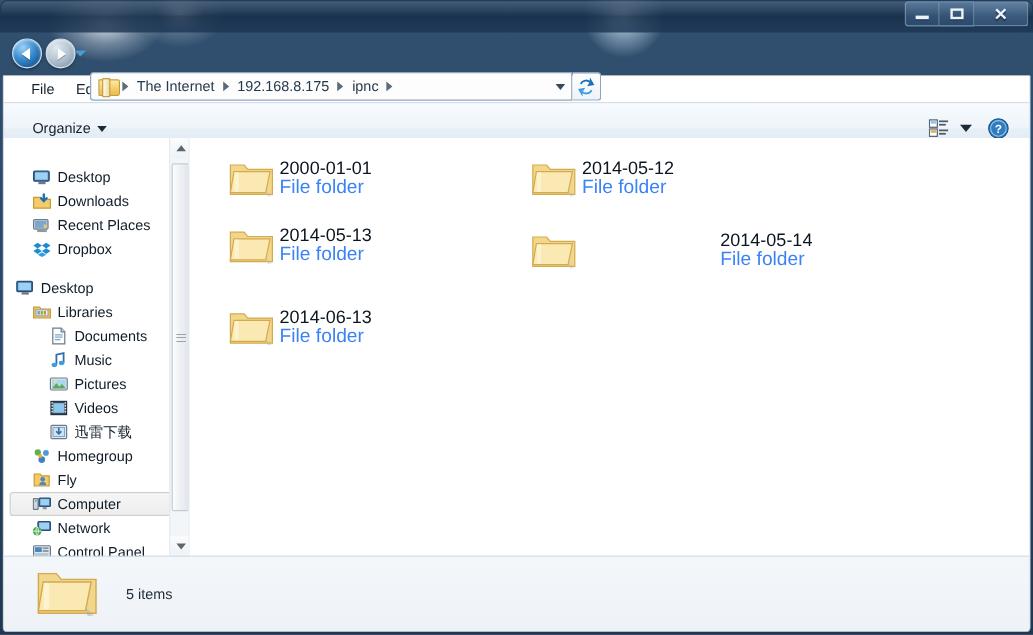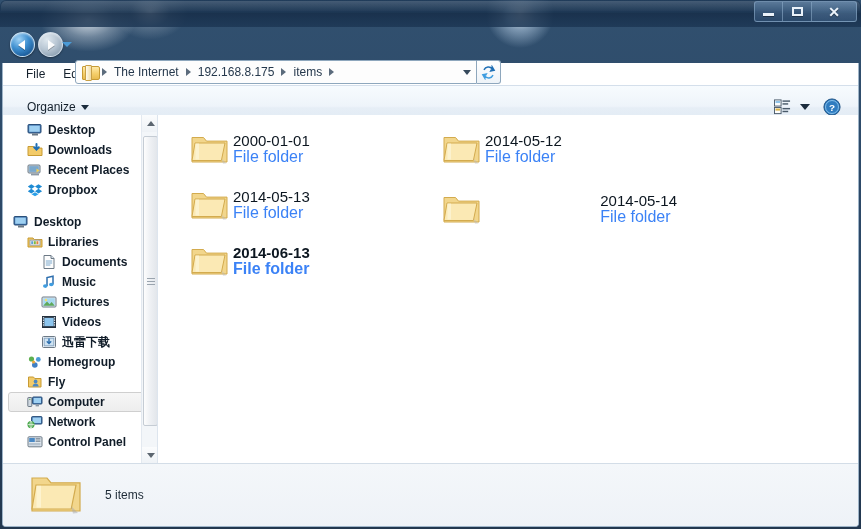--- a/index.html
+++ b/index.html
@@ -223,21 +223,21 @@
     border-top: 6px solid #1a2b3c; cursor: default;
   }
 
   
   .navpane {
     position: absolute; left: 0; top: 52px; width: 155px; height: 349px;
     background: #ffffff;
     border-right: 1px solid #dde5ee;
     overflow: hidden;
   }
-  .nav-list { padding-top: 5px; font-weight: bold; }
+  .nav-list { padding-top: 23px; }
   .nav-row {
     display: flex; align-items: center; height: 20px;
     font-size: 12px; color: #101c28;
     cursor: default; white-space: nowrap;
     margin: 0 5px; border-radius: 3px;
     border: 1px solid transparent;
   }
   .nav-row.selected {
     background: linear-gradient(180deg, #f6f6f6, #ededed);
     border: 1px solid #cfcfcf;
@@ -327,21 +327,21 @@
     <div class="recent-chevron"></div>
 
     <div class="addrbar">
       <span class="addr-folder-ico"></span>
       <div class="crumbs">
         <span class="crumb-sep"></span>
         <span class="crumb">The Internet</span>
         <span class="crumb-sep"></span>
         <span class="crumb">192.168.8.175</span>
         <span class="crumb-sep"></span>
-        <span class="crumb">items</span>
+        <span class="crumb">ipnc</span>
         <span class="crumb-sep"></span>
       </div>
       <span class="addr-dd"></span>
     </div>
 
     <div class="refresh-btn">
       <svg width="15" height="15" viewBox="0 0 16 16">
         <path d="M3.2 5.2 A5.2 5.2 0 0 1 12 4.2 L12 2.2 L14 5.6 L10.4 6.3 L11.2 4.8" fill="none" stroke="#1f6fb5" stroke-width="1.6"></path>
         <path d="M12.8 10.8 A5.2 5.2 0 0 1 4 11.8 L4 13.8 L2 10.4 L5.6 9.7 L4.8 11.2" fill="none" stroke="#3f9de0" stroke-width="1.6"></path>
       </svg>
@@ -660,21 +660,21 @@
             <path d="M5.5 11.5 9 11.5 9 27.6 5.5 27.6z" fill="#fdf4d4" opacity=".8"></path>
             <path d="M31.5 26.5 36.5 31.5 33 31.8z" fill="#b8b8b8" opacity=".45"></path>
           </svg>
         </span>
         <span class="tile-text">
           <span class="tile-name" style="display:block">2014-05-14</span>
           <span class="tile-type" style="display:block">File folder</span>
         </span>
       </div>
 
-      <div class="item-tile" style="left:28px; top:124px;font-weight:bold;">
+      <div class="item-tile" style="left:28px; top:136px;">
         <span class="tile-ico">
           <svg width="40" height="36" viewBox="0 0 40 36">
             <path d="M2 5.5h11.5l3 3.6H37V30H2z" fill="#f2d68c" stroke="#d3ab4e" stroke-width="1"></path>
             <path d="M5 11h30l-3.6 17.5H2z" fill="#fbe9b4" stroke="#d3ab4e" stroke-width="1"></path>
             <path d="M5.5 11.5 9 11.5 9 27.6 5.5 27.6z" fill="#fdf4d4" opacity=".8"></path>
             <path d="M31.5 26.5 36.5 31.5 33 31.8z" fill="#b8b8b8" opacity=".45"></path>
           </svg>
         </span>
         <span class="tile-text">
           <span class="tile-name" style="display:block">2014-06-13</span>

